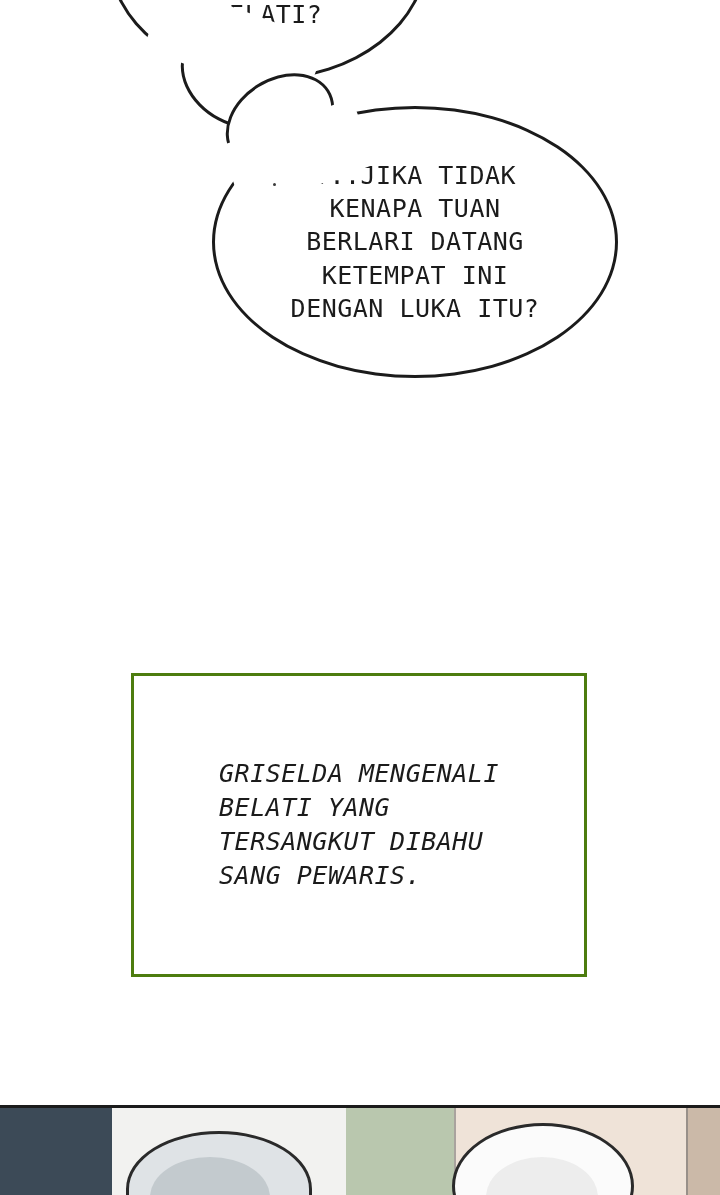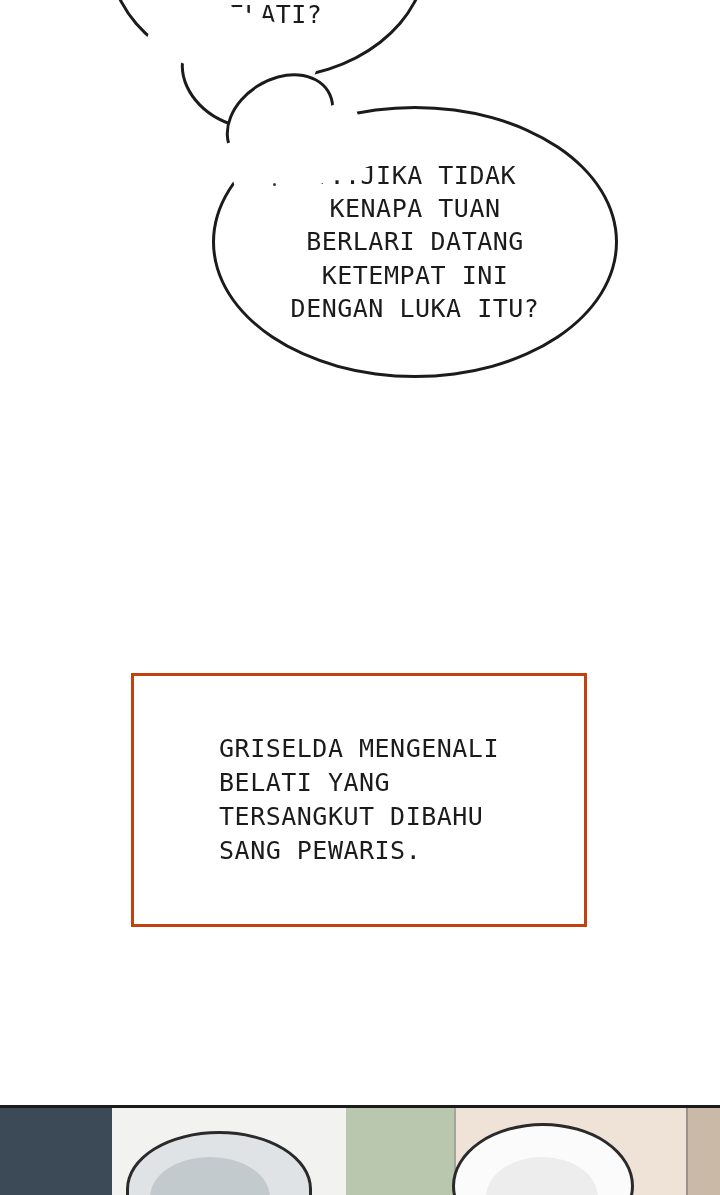--- a/index.html
+++ b/index.html
@@ -118,27 +118,28 @@
     background: #3b3b3b;
     border-radius: 50%;
   }
 
   
   #narration-box {
     position: absolute;
     left: 131px;
     top: 673px;
     width: 456px;
-    height: 254px;
+    height: 304px;
     box-sizing: border-box;
     background: #ffffff;
-    border: 3px solid #c2410c;
+    border: 3px solid #4d7c0f;
     display: flex;
     align-items: center;
     justify-content: center;
+    font-style: italic;
   }
   #narration-box .bubble-text {
     font-size: 25px;
     line-height: 1.36;
   }
 
   
   #art-strip {
     position: absolute;
     left: 0;

